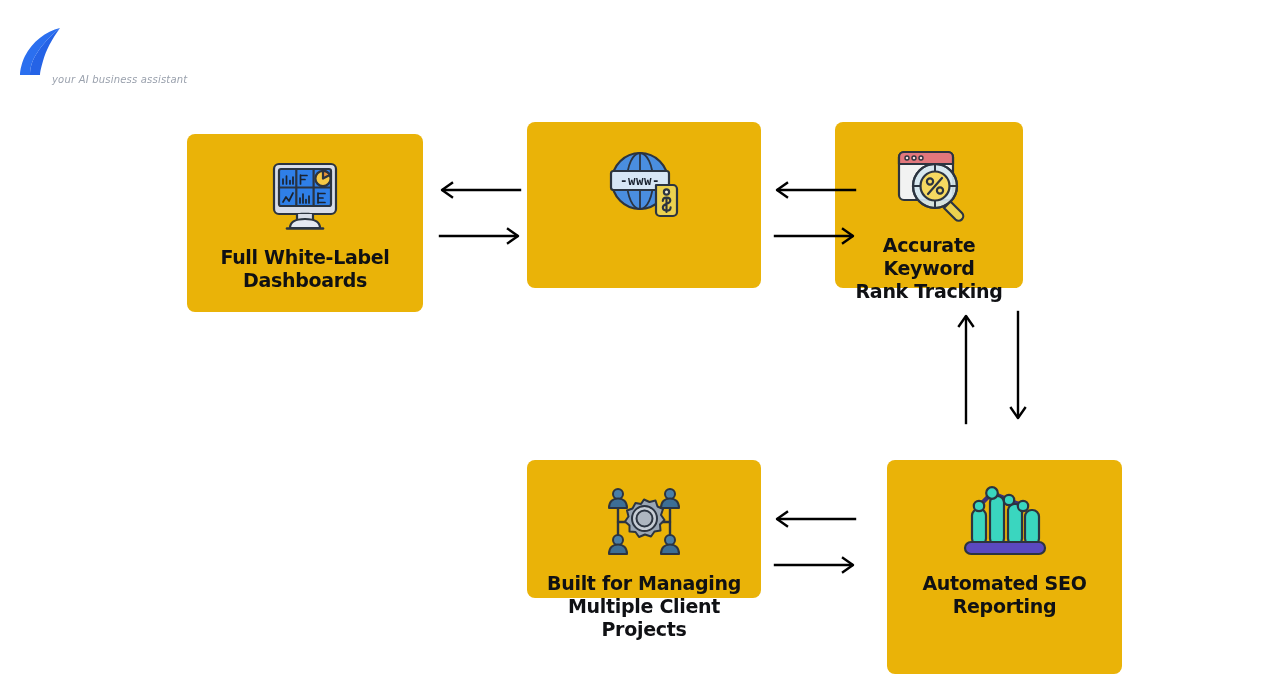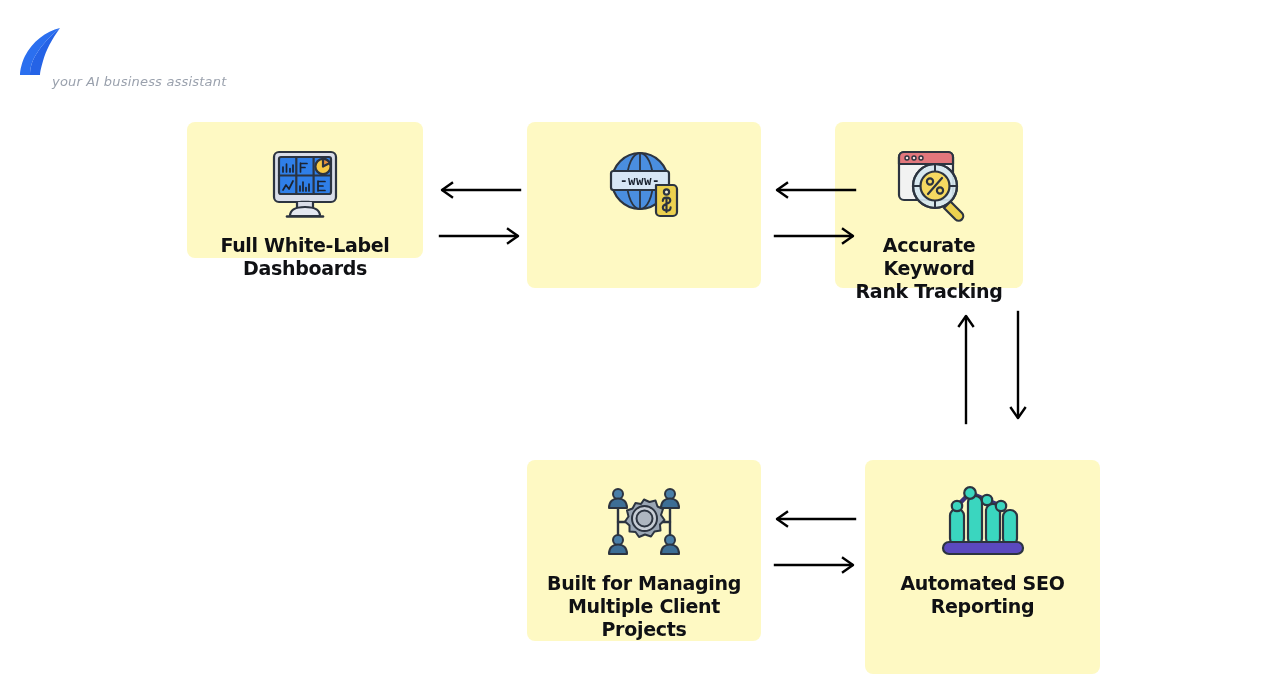--- a/index.html
+++ b/index.html
@@ -51,30 +51,30 @@
     line-height: 27px;
     color: #2b6fef;
     letter-spacing: -0.5px;
   }
   #brand-logo .logo-tagline {
     position: absolute;
     left: 36px;
     top: 54px;
     font-family: "DejaVu Sans", sans-serif;
     font-style: italic;
-    font-size: 13px;
+    font-size: 10px;
     color: #9aa1ad;
     letter-spacing: 0.2px;
     white-space: nowrap;
   }
 
   
   .card {
     position: absolute;
-    background: #fef9c3;
+    background: #eab308;
     border-radius: 8px;
     box-sizing: border-box;
     display: flex;
     flex-direction: column;
     align-items: center;
     justify-content: flex-start;
   }
   .card-icon {
     margin-top: 22px;
     width: 92px;
@@ -89,25 +89,25 @@
     font-family: "DejaVu Sans", sans-serif;
     font-weight: bold;
     font-size: 19px;
     line-height: 23px;
     color: #101114;
     letter-spacing: -0.3px;
     padding: 0 10px;
     white-space: pre-line;
   }
 
-  #card-white-label   { left: 187px; top: 122px;  width: 236px; height: 136px; }
+  #card-white-label   { left: 187px; top: 134px;  width: 236px; height: 178px; }
   #card-custom-domain { left: 527px; top: 122px;  width: 234px; height: 166px; }
   #card-rank-tracking { left: 835px; top: 122px;  width: 188px; height: 166px; }
-  #card-client-projects { left: 527px; top: 460px; width: 234px; height: 181px; }
-  #card-seo-reporting { left: 865px; top: 460px;  width: 235px; height: 214px; }
+  #card-client-projects { left: 527px; top: 460px; width: 234px; height: 138px; }
+  #card-seo-reporting { left: 887px; top: 460px;  width: 235px; height: 214px; }
 
   
   .connector {
     position: absolute;
   }
   #arrows-1-2 { left: 425px; top: 170px; width: 110px; height: 80px; }
   #arrows-2-3 { left: 760px; top: 170px; width: 110px; height: 80px; }
   #arrows-3-5 { left: 940px; top: 295px; width: 110px; height: 140px; }
   #arrows-5-4 { left: 760px; top: 500px; width: 110px; height: 80px; }
 </style>

